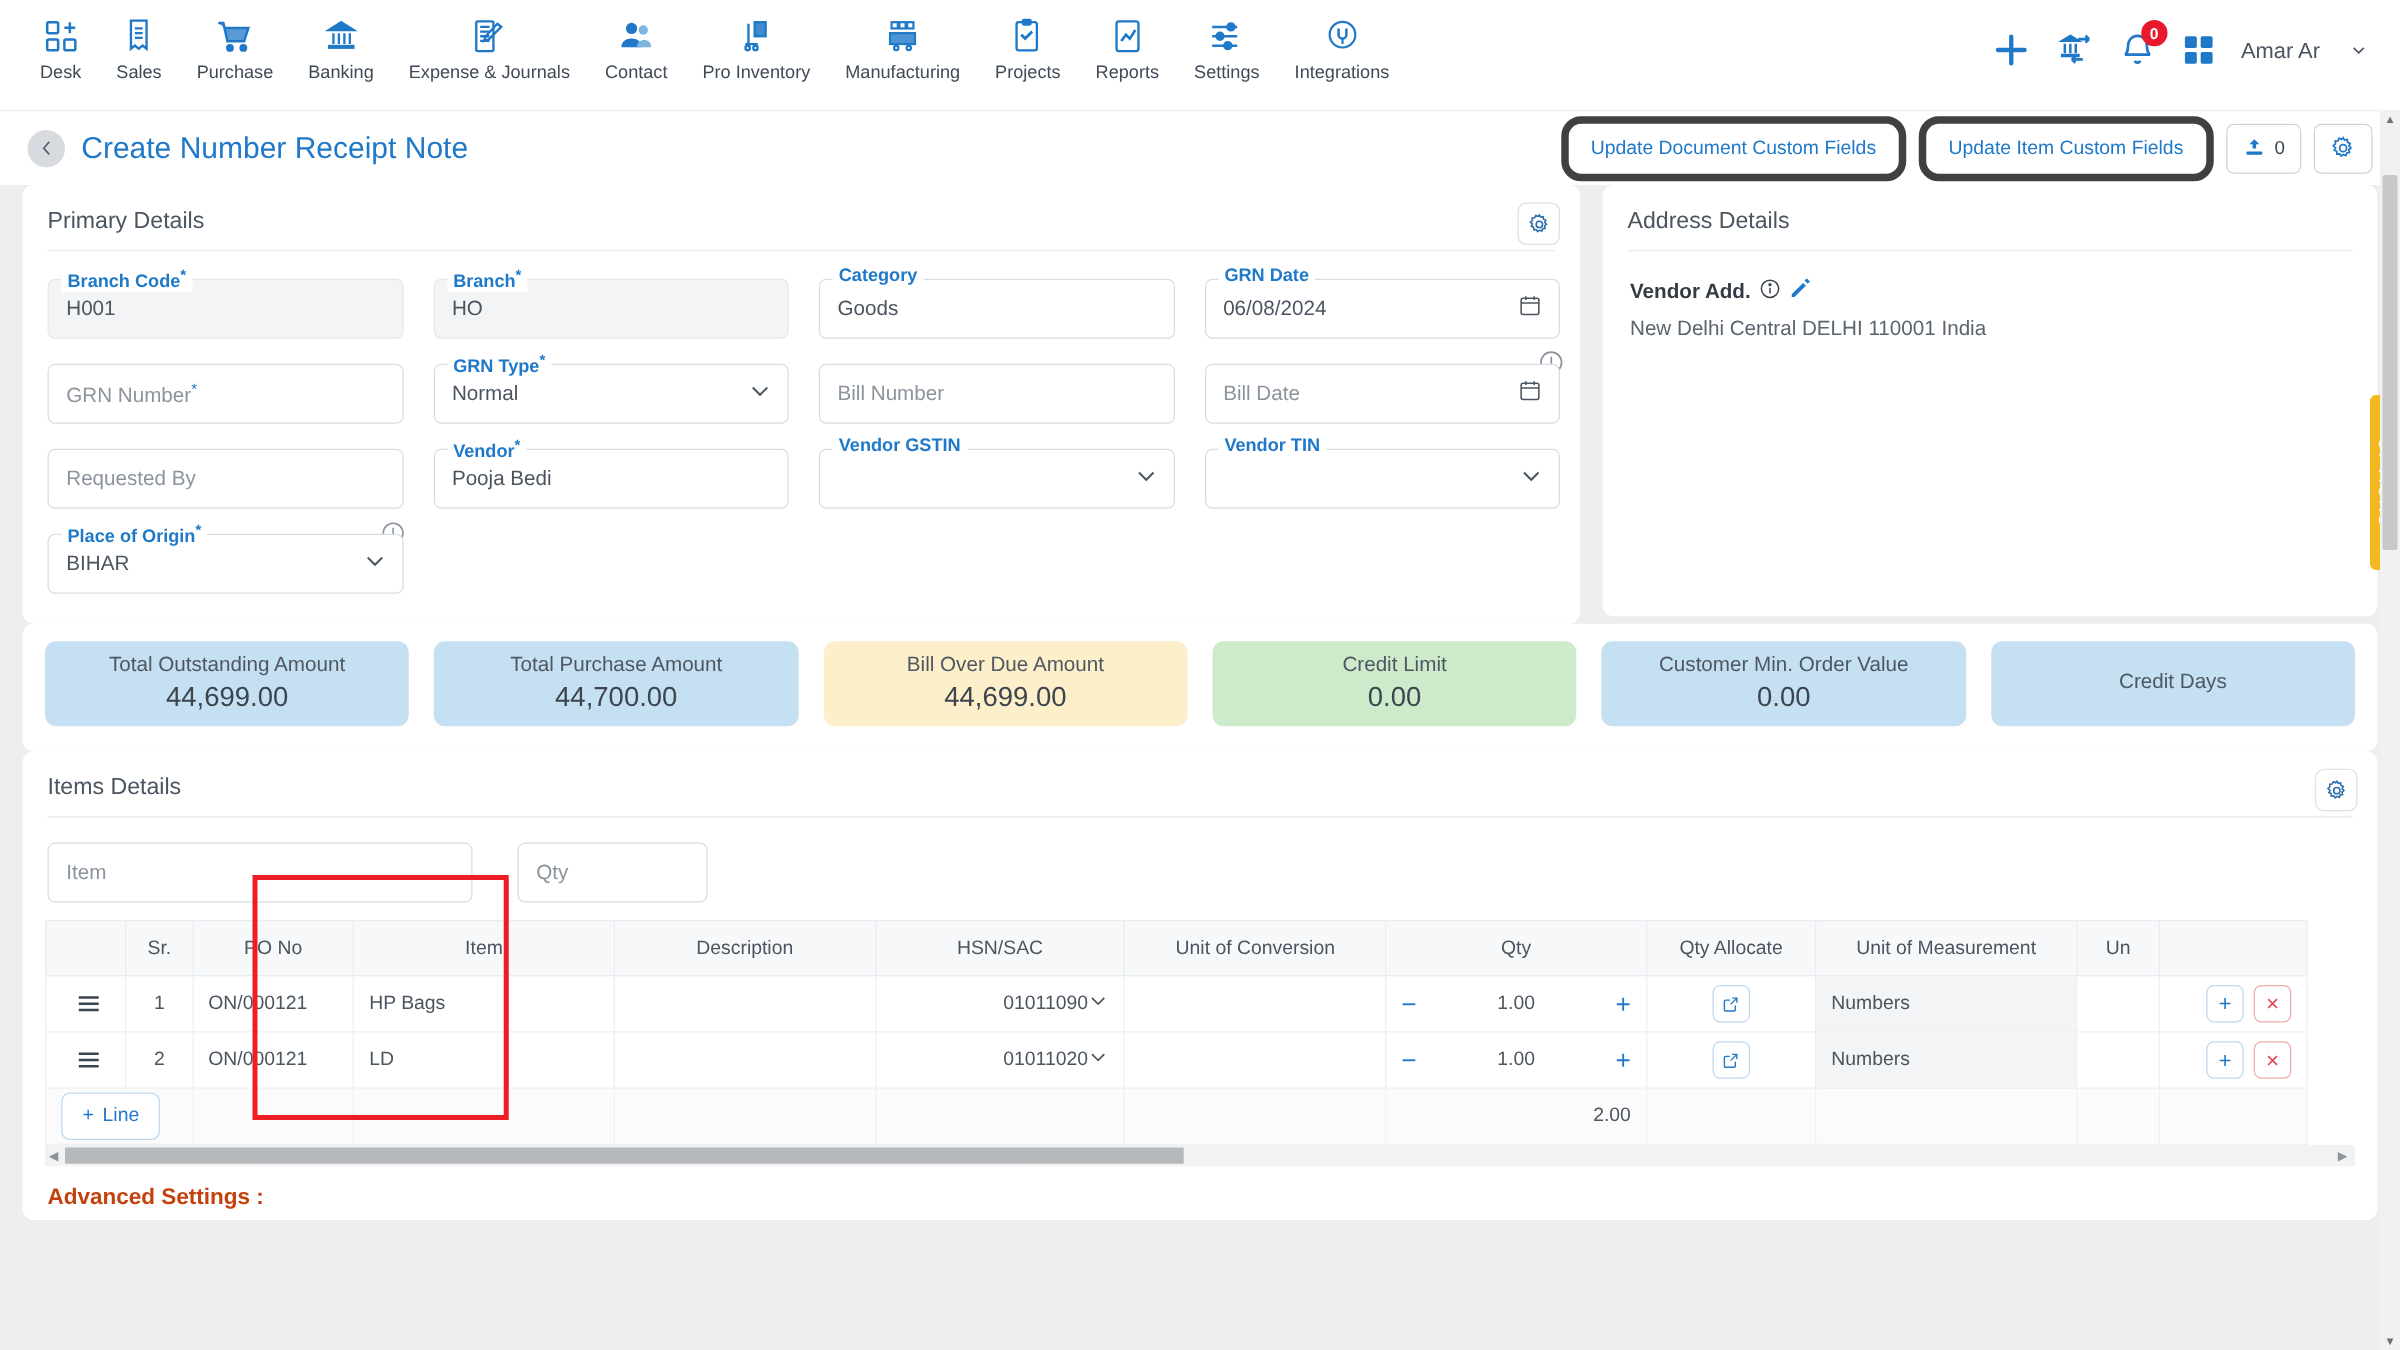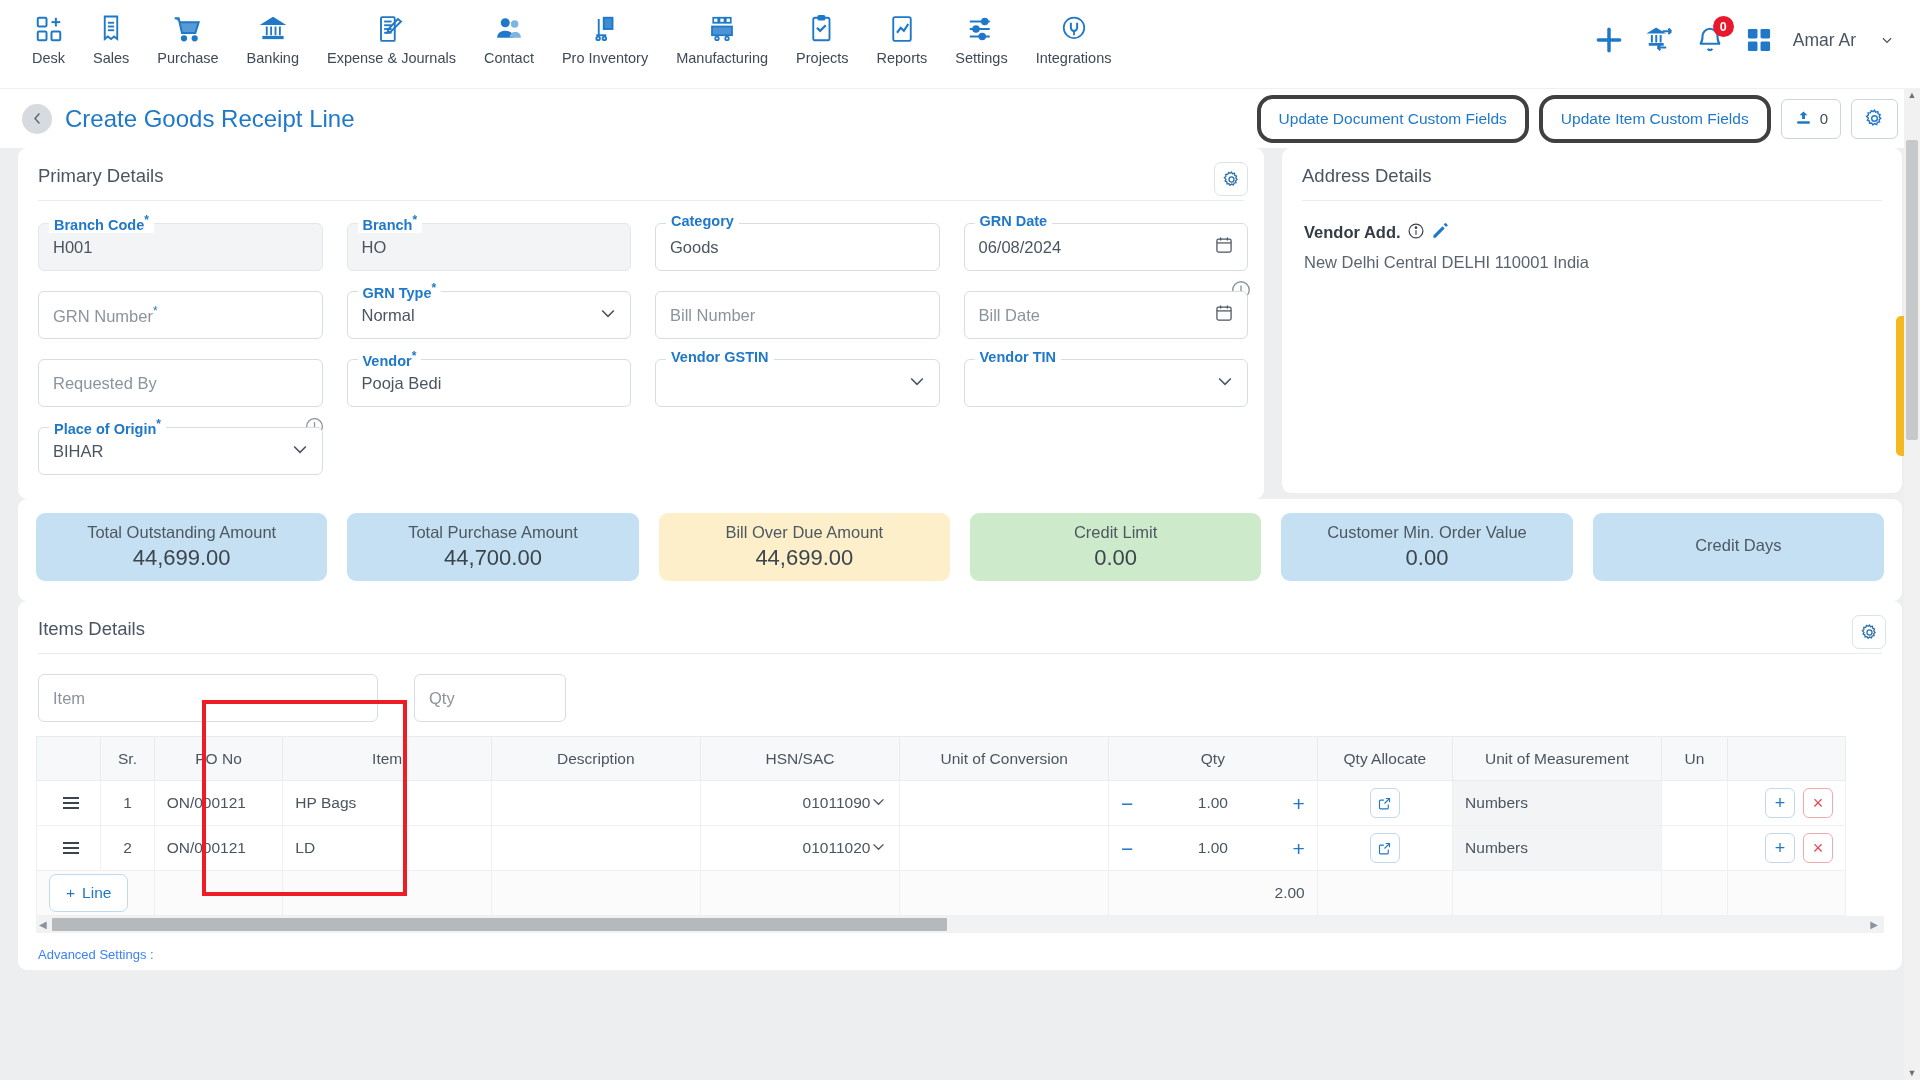--- a/index.html
+++ b/index.html
@@ -52,21 +52,21 @@
     position: relative;
   }
   .back-btn {
     width: 30px; height: 30px; border-radius: 50%;
     background: #d7dade; display: flex; align-items: center; justify-content: center;
     cursor: pointer; margin-right: 13px; flex: none;
   }
   .page-title { color: #2079c8; font-size: 24px; font-weight: 400; }
   .header-actions { margin-left: auto; display: flex; align-items: center; gap: 10px; }
   .outline-btn {
-    border: 4px solid #404040; border-radius: 16px;
+    border: 6px solid #404040; border-radius: 16px;
     background: #fff; color: #1f78c8; font-size: 15.5px;
     padding: 11px 18px; cursor: pointer; white-space: nowrap;
     font-family: "Liberation Sans", sans-serif;
   }
   .icon-btn {
     border: 1px solid #ccd4dc; border-radius: 6px; background: #fff;
     height: 40px; min-width: 44px; display: flex; align-items: center;
     justify-content: center; gap: 7px; cursor: pointer; padding: 0 12px;
     color: #3d4b59; font-size: 15px;
   }
@@ -224,21 +224,21 @@
   .hscroll {
     margin: 0 18px; height: 17px; background: #f1f2f3;
     display: flex; align-items: center; position: relative;
   }
   .hscroll .arrow { font-size: 10px; color: #8b949d; padding: 0 3px; }
   .hscroll .thumb {
     height: 13px; background: #b6b9bc; border-radius: 1px; width: 895px;
     margin-left: 2px;
   }
   .adv-settings {
-    padding: 14px 20px 0 20px; font-size: 13px; color: #3b82f6; font-weight: 400;
+    padding: 14px 20px 0 20px; font-size: 18px; color: #c2410c; font-weight: 700;
   }
 
   
   .page-scroll {
     position: absolute; right: 0; top: 88px; bottom: 0; width: 16px;
     background: #f1f1f1; z-index: 40;
   }
   .page-scroll .pthumb {
     position: absolute; top: 52px; left: 2px; width: 12px; height: 300px;
     background: #c6c8ca; border-radius: 2px;
@@ -445,21 +445,21 @@
     </div>
   </div>
 </div>
 
 <div class="page-header">
   <div class="back-btn">
     <svg width="15" height="15" viewBox="0 0 24 24" fill="none" stroke="#5a646e" stroke-width="2.2">
       <polyline points="15,4 8,12 15,20"></polyline>
     </svg>
   </div>
-  <div class="page-title">Create Goods Receipt Line</div>
+  <div class="page-title">Create Number Receipt Note</div>
 
   <div class="header-actions">
     <button class="outline-btn">Update Document Custom Fields</button>
     <button class="outline-btn">Update Item Custom Fields</button>
     <div class="icon-btn">
       <svg width="19" height="19" viewBox="0 0 24 24" fill="#1f78c8">
         <path d="M12 3l5 5h-3.2v4.5h-3.6V8H7z"></path>
         <rect x="4" y="15.5" width="16" height="3.2" rx="1"></rect>
       </svg>
       <span>0</span>

